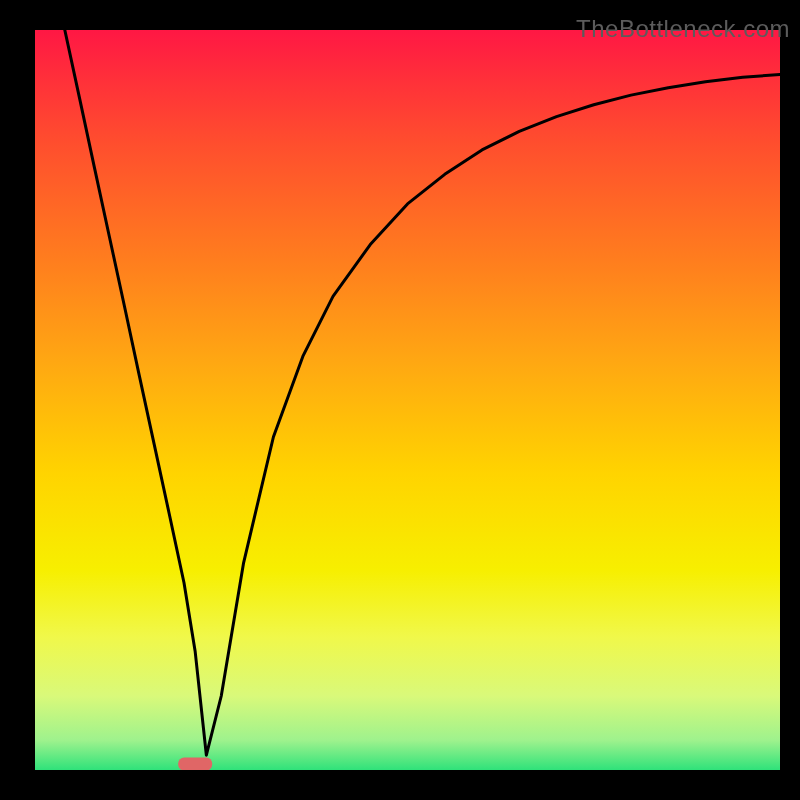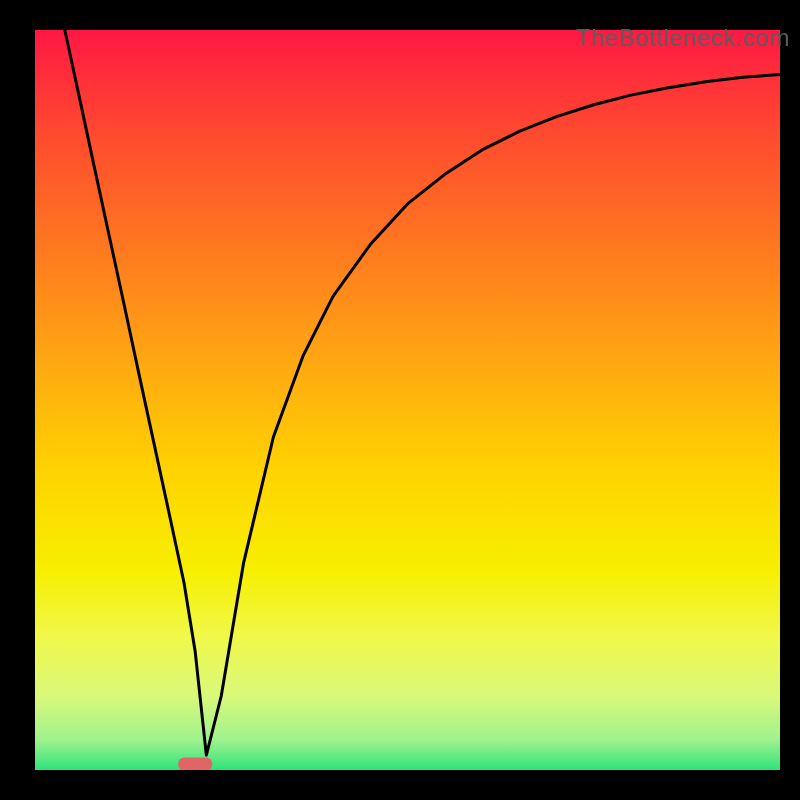--- a/index.html
+++ b/index.html
@@ -12,21 +12,21 @@
     font-family: Arial, Helvetica, sans-serif;
   }
   .wrap {
     width: 800px;
     height: 800px;
     position: relative;
     background: #000;
   }
   .watermark {
     position: absolute;
-    top: 24px;
+    top: 15px;
     right: 10px;
     font-size: 24px;
     font-weight: 500;
     color: #5c5c5c;
     letter-spacing: 0.5px;
     z-index: 5;
   }
   svg.chart {
     display: block;
     position: absolute;

